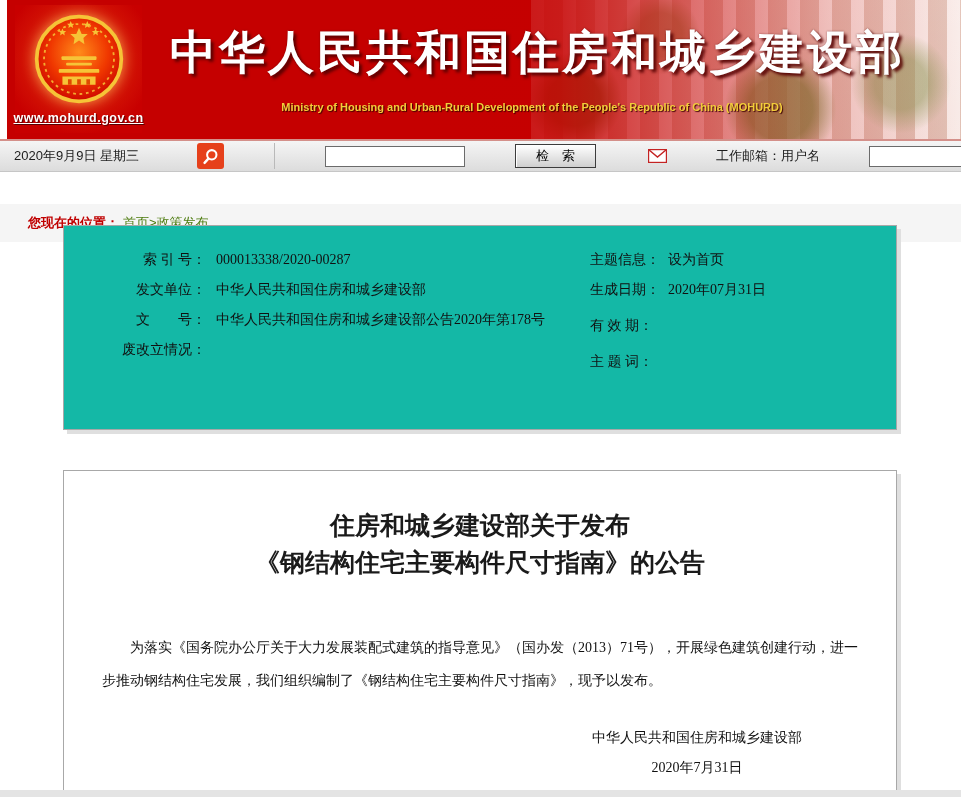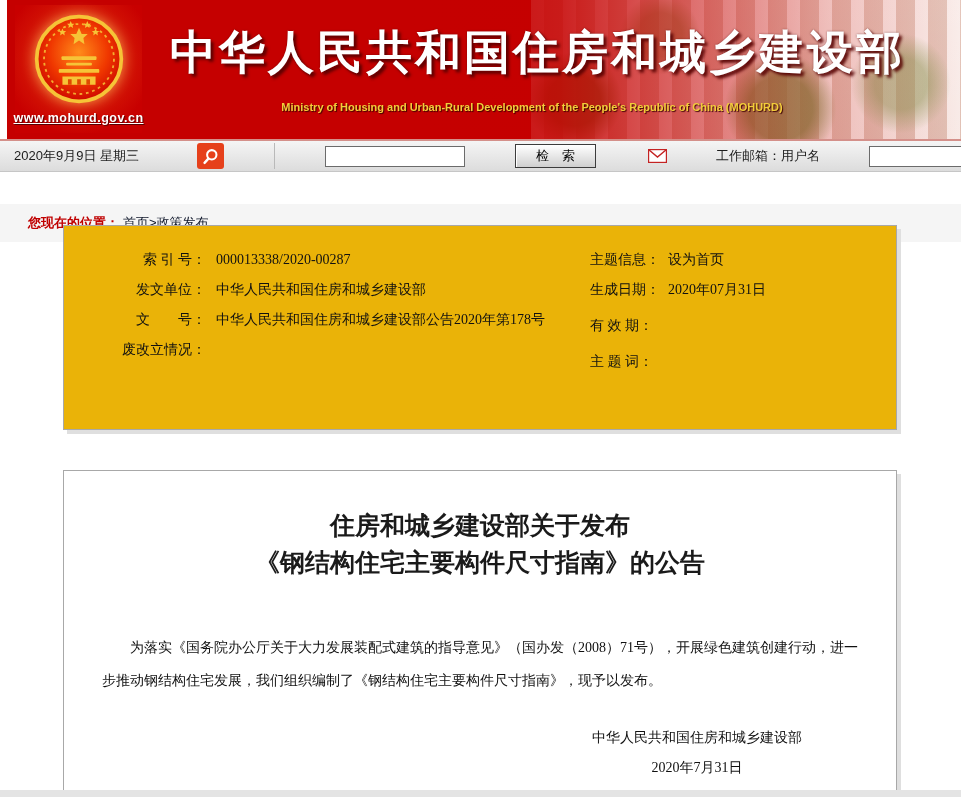--- a/index.html
+++ b/index.html
@@ -50,25 +50,25 @@
   .tb-label { margin-right:5px; }
   .tb-right { display:flex; align-items:center; margin-left:14px; }
   .tb-link { color:#2b2b2b; cursor:pointer; text-decoration:none; }
   .lnk-home { margin:0 6px 0 4px; }
   .lnk-fav { margin-left:4px; }
 
   
   .breadcrumb { position:absolute; left:0; top:172px; width:961px; height:38px; background:#f5f5f5;
     display:flex; align-items:center; padding-left:28px; font-size:13px;margin-top:32px; }
   .bc-label { color:#c00000; font-weight:bold; }
-  .bc-path { color:#0f172a; margin-left:4px; cursor:pointer; }
+  .bc-path { color:#4d7c0f; margin-left:4px; cursor:pointer; }
 
   
   .serif { font-family:"Liberation Serif","DejaVu Serif",serif; }
-  .infobox { position:absolute; left:63px; top:225px; width:834px; height:205px; background:#eab308;
+  .infobox { position:absolute; left:63px; top:225px; width:834px; height:205px; background:#14b8a6;
     border:1px solid #a8a8a8; box-shadow:4px 4px 0 #dfdfdf; padding-top:20px; font-size:14px; color:#111; }
   .info-cols { display:flex; }
   .icol-left { width:520px; padding-left:30px; }
   .icol-right { flex:1; padding-left:6px; }
   .irow { display:flex; align-items:flex-start; line-height:28px; margin-bottom:2px; }
   .ilabel { flex:none; white-space:pre; }
   .icol-left .ilabel { width:112px; text-align:right; }
   .icol-right .ilabel { width:68px; text-align:left; }
   .ivalue { margin-left:10px; }
   .icol-left .ivalue { max-width:352px; }
@@ -220,21 +220,21 @@
       </div>
     </div>
   </section>
 
   <section class="artbox serif">
     <div class="art-title">
       <div>住房和城乡建设部关于发布</div>
       <div>《钢结构住宅主要构件尺寸指南》的公告</div>
     </div>
     <div class="art-body">
-      <p>为落实《国务院办公厅关于大力发展装配式建筑的指导意见》（国办发（2008）71号），开展绿色建筑创建行动，进一步推动钢结构住宅发展，我们组织编制了《钢结构住宅主要构件尺寸指南》，现予以发布。</p>
+      <p>为落实《国务院办公厅关于大力发展装配式建筑的指导意见》（国办发（2013）71号），开展绿色建筑创建行动，进一步推动钢结构住宅发展，我们组织编制了《钢结构住宅主要构件尺寸指南》，现予以发布。</p>
     </div>
     <div class="art-sign">
       <div>中华人民共和国住房和城乡建设部</div>
       <div>2020年7月31日</div>
     </div>
   </section>
 
   <div class="bottom-strip"></div>
 </div>
 

